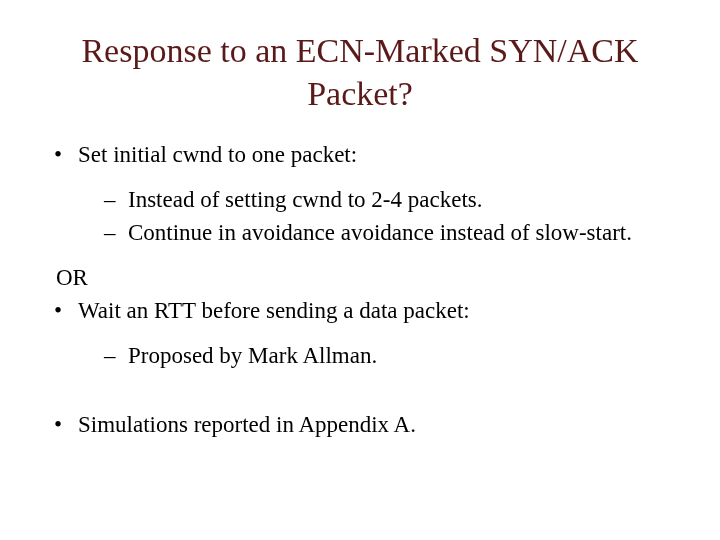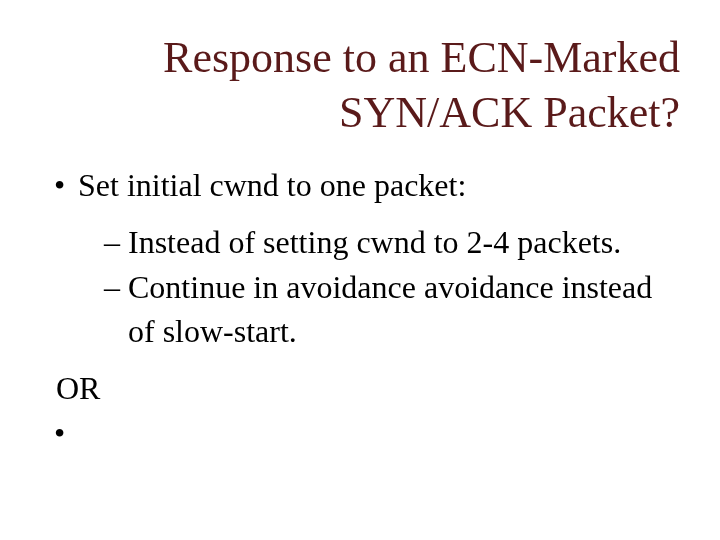--- a/index.html
+++ b/index.html
@@ -11,29 +11,29 @@
     font-family: "Times New Roman", Times, serif;
     color: #000000;
   }
   .slide {
     box-sizing: border-box;
     width: 720px;
     height: 540px;
     padding: 30px 40px 20px 40px;
   }
   .title {
-    font-size: 44px;
-    text-align: right;
+    font-size: 34px;
+    text-align: center;
     color: #5a1a1a;
     line-height: 1.25;
     margin: 0 0 24px 0;
     font-weight: normal;
   }
   .body {
-    font-size: 32px;
+    font-size: 23px;
     line-height: 1.35;
     color: #000000;
   }
   ul.level1 {
     list-style: none;
     margin: 0;
     padding: 0 0 0 38px;
   }
   ul.level1 > li {
     position: relative;
@@ -87,20 +87,31 @@
             <span>Continue in avoidance avoidance instead of slow-start.</span>
           </li>
         </ul>
       </li>
     </ul>
 
     <div class="or-line">OR</div>
 
     <ul class="level1">
       <li>
+        <span>Wait an RTT before sending a data packet:</span>
+        <ul class="level2">
+          <li>
+            <span>Proposed by Mark Allman.</span>
+          </li>
+        </ul>
       </li>
     </ul>
 
     <div class="gap"></div>
 
+    <ul class="level1">
+      <li>
+        <span>Simulations reported in Appendix A.</span>
+      </li>
+    </ul>
 
   </div>
 </div>
 
 </body></html>

